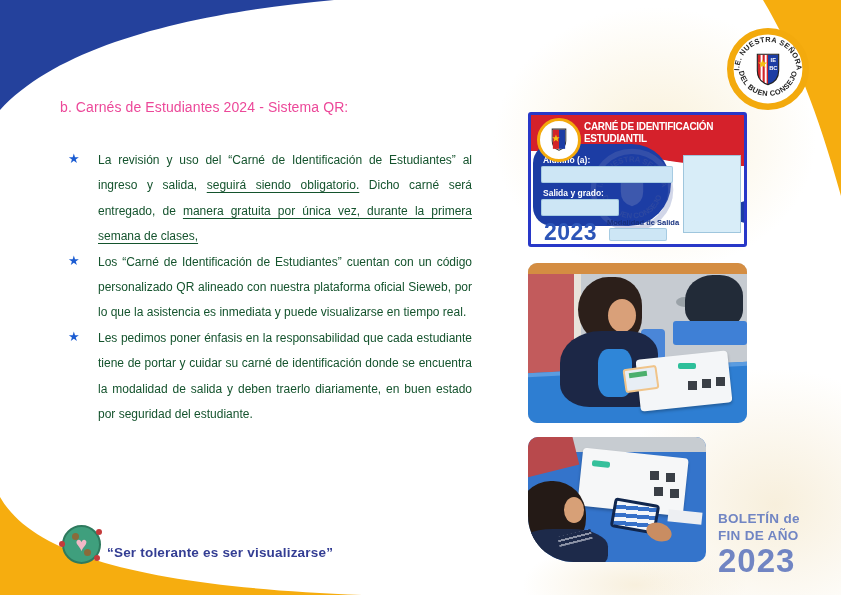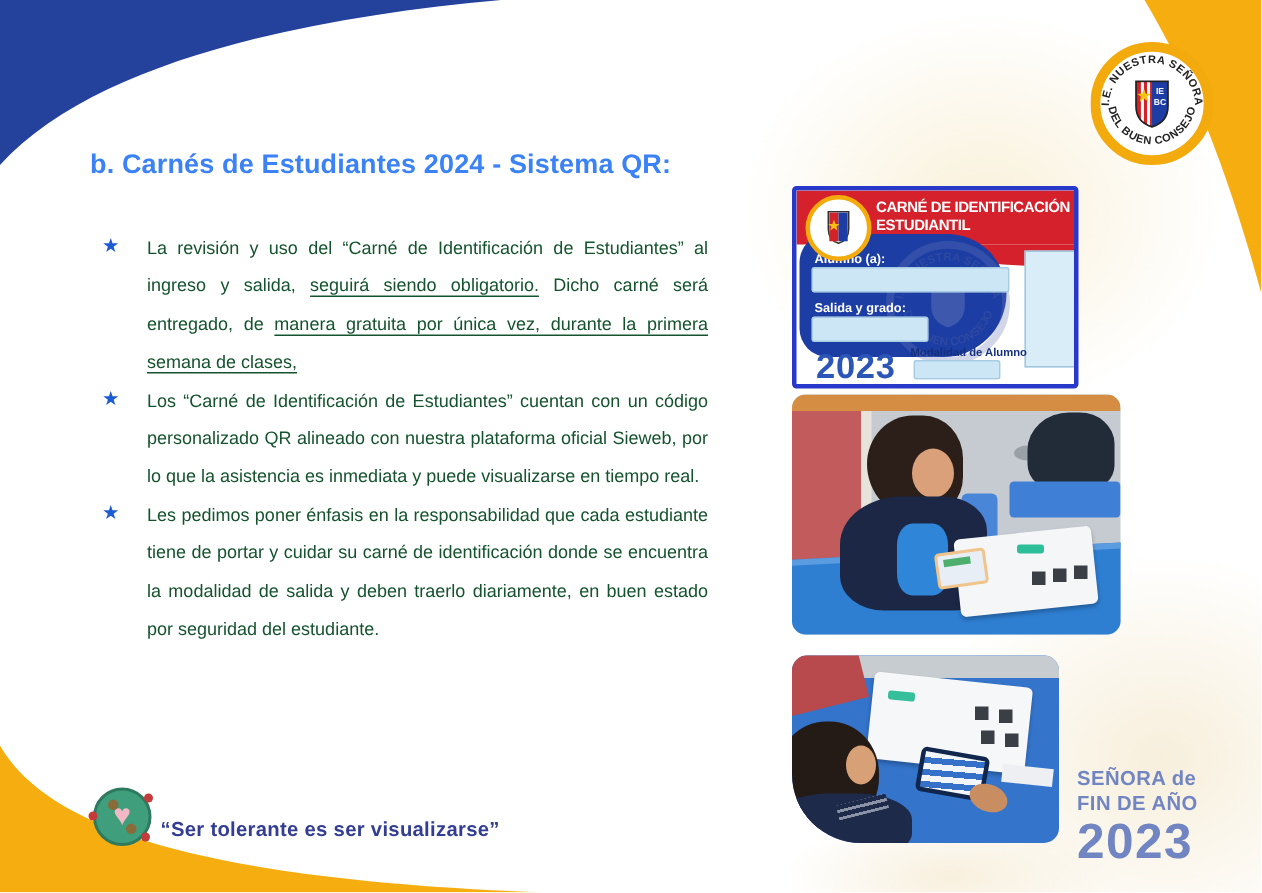--- a/index.html
+++ b/index.html
@@ -10,30 +10,30 @@
   
   .glows{position:absolute;inset:0;z-index:0;pointer-events:none;
     background:
       radial-gradient(ellipse 230px 190px at 655px 140px, rgba(249,240,216,.95), rgba(249,240,216,0) 70%),
       radial-gradient(ellipse 220px 190px at 775px 505px, rgba(247,238,218,.95), rgba(247,238,218,0) 72%),
       radial-gradient(ellipse 150px 60px at 635px 585px, rgba(247,238,218,.9), rgba(247,238,218,0) 75%);
   }
   .corners{position:absolute;inset:0;z-index:1;pointer-events:none;}
   
   .content{position:absolute;left:60px;top:99px;width:412px;z-index:2;}
-  .section-title{font-size:18px;font-weight:bold;color:#3b82f6;letter-spacing:.1px;}
+  .section-title{font-size:14px;font-weight:normal;color:#ec4899;letter-spacing:.1px;}
   .bullet-list{margin-top:33px;}
   .bullet{position:relative;padding-left:38px;}
   .star{position:absolute;left:8px;top:4px;font-size:13px;color:#1B5CD2;line-height:1;}
   .bullet-text{display:block;text-align:justify;font-size:12px;line-height:25.4px;color:#14532d;}
   .bullet-text .u{text-decoration:underline;text-decoration-thickness:1.2px;text-underline-offset:3px;}
   
   .school-logo{position:absolute;left:727px;top:28px;width:82px;height:82px;z-index:3;}
   
-  .id-card{position:absolute;left:528px;top:124px;width:191px;height:135px;background:#fff;
+  .id-card{position:absolute;left:528px;top:112px;width:219px;height:135px;background:#fff;
     border:3px solid #2838C8;border-radius:3px;box-sizing:border-box;overflow:hidden;z-index:2;}
   .card-banner{position:absolute;left:0;top:0;right:0;height:36px;background:#D5212B;}
   .card-banner-tail{position:absolute;right:0;top:36px;width:100px;height:15px;background:#D5212B;
     border-radius:0 0 0 100%;}
   .card-title{position:absolute;left:53px;top:6px;width:160px;color:#fff;font-weight:bold;
     font-size:10px;line-height:11.5px;letter-spacing:-.3px;}
   .card-logo{position:absolute;left:6px;top:3px;width:44px;height:44px;border-radius:50%;
     background:#fff;border:3px solid #F3AA0D;box-sizing:border-box;display:flex;align-items:center;justify-content:center;z-index:4;}
   .card-blob{position:absolute;left:2px;top:29px;width:138px;height:82px;background:#1C3DA4;
     border-radius:26px 54px 58px 26px;z-index:1;}
@@ -177,21 +177,21 @@
     </text>
     <path d="M37,32 h26 v20 q0,13 -13,17 q-13,-4 -13,-17 z" fill="#8A96C4"></path>
   </svg>
   <div class="card-dot"></div>
   <div class="card-photo"></div>
   <div class="card-label" style="left:12px;top:40px;">Alumno (a):</div>
   <div class="card-input" style="left:10px;top:51px;width:132px;height:17px;"></div>
   <div class="card-label" style="left:12px;top:73px;">Salida y grado:</div>
   <div class="card-input" style="left:10px;top:84px;width:78px;height:17px;"></div>
   <div class="card-year">2023</div>
-  <div class="card-label dark" style="left:76px;top:103px;font-size:7.5px;">Modalidad de Alumno</div>
+  <div class="card-label dark" style="left:76px;top:103px;font-size:7.5px;">Modalidad de Salida</div>
   <div class="card-input" style="left:78px;top:113px;width:58px;height:13px;"></div>
 </div>
 
 <div class="photo photo1">
   <div class="p1-topbar"></div>
   <div class="p1-red"></div>
   <div class="p1-lane"></div>
   <div class="p1-spot"></div>
   <div class="p1-bgperson"></div>
   <div class="p1-bgdesk"></div>
@@ -235,16 +235,16 @@
   <div class="motto-heart">♥</div>
   <div class="motto-dot" style="left:12px;top:10px;"></div>
   <div class="motto-dot" style="left:24px;top:26px;"></div>
   <div class="motto-petal" style="left:-1px;top:18px;"></div>
   <div class="motto-petal" style="left:36px;top:6px;"></div>
   <div class="motto-petal" style="left:34px;top:32px;"></div>
 </div>
 <div class="motto-text">“Ser tolerante es ser visualizarse”</div>
 
 <div class="bulletin">
-  <div class="l1">SEÑORA de</div>
+  <div class="l1">BOLETÍN de</div>
   <div class="l2">FIN DE AÑO</div>
   <div class="yr">2023</div>
 </div>
 
 </body></html>

